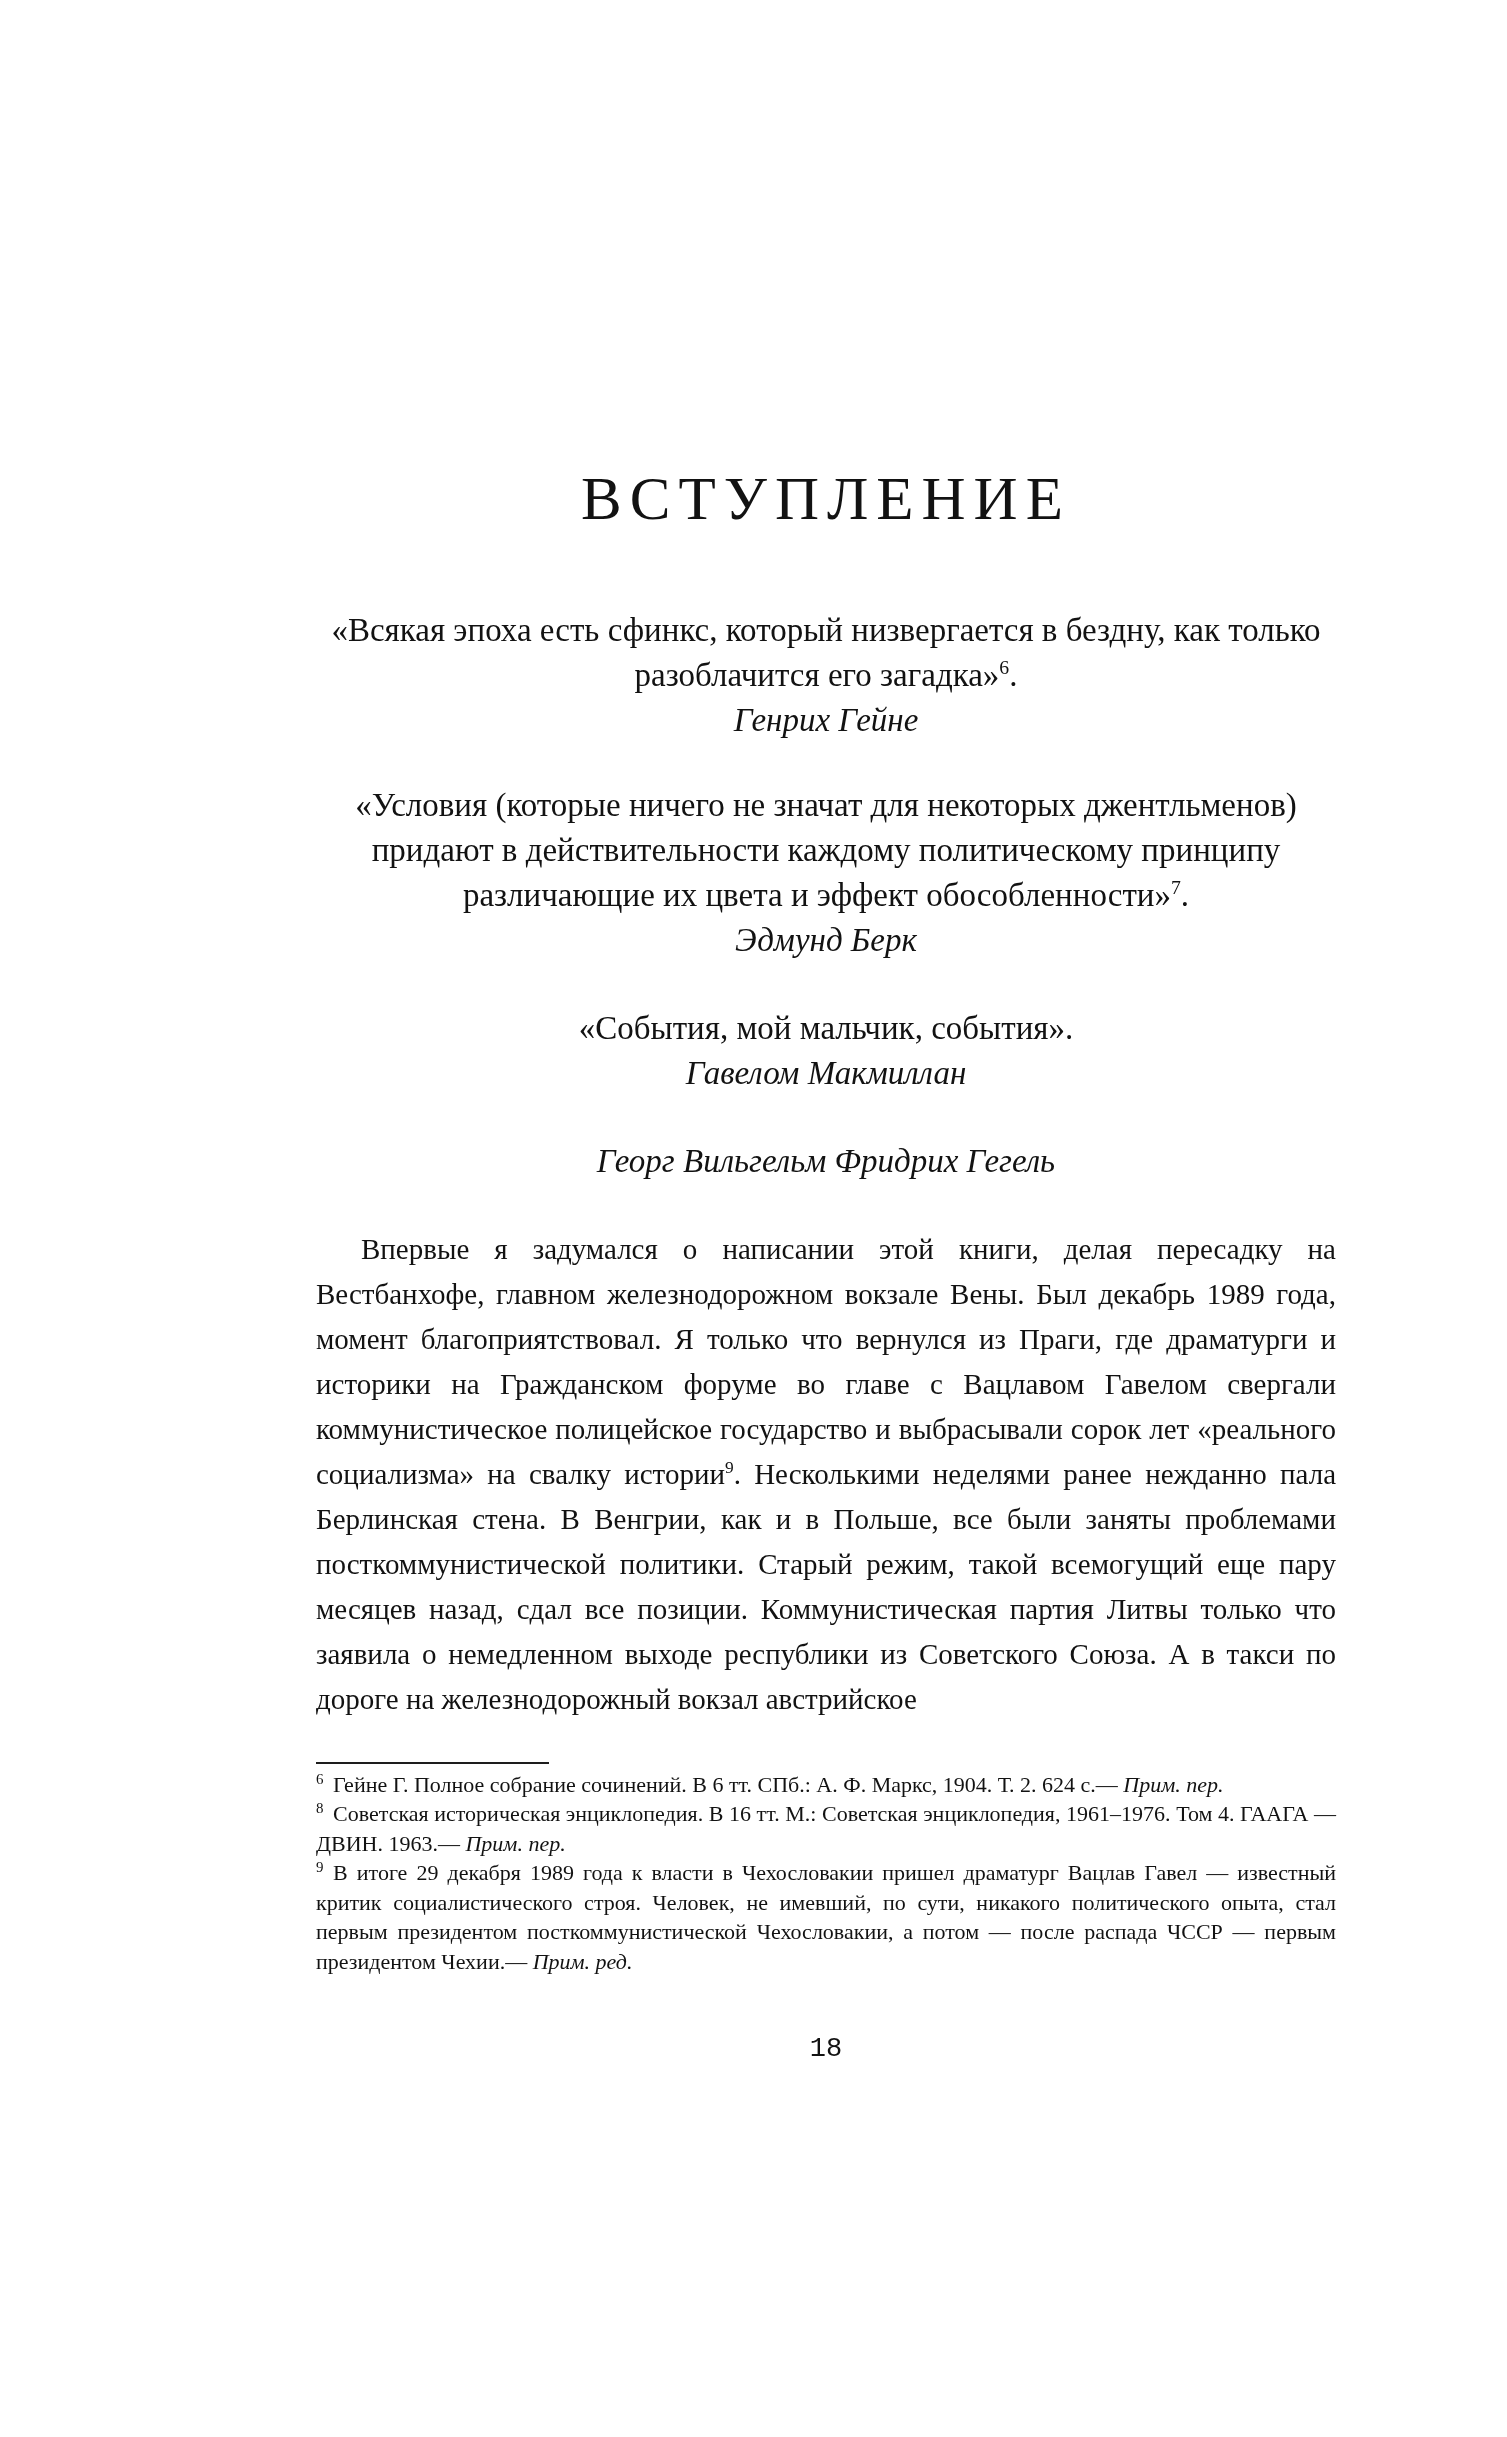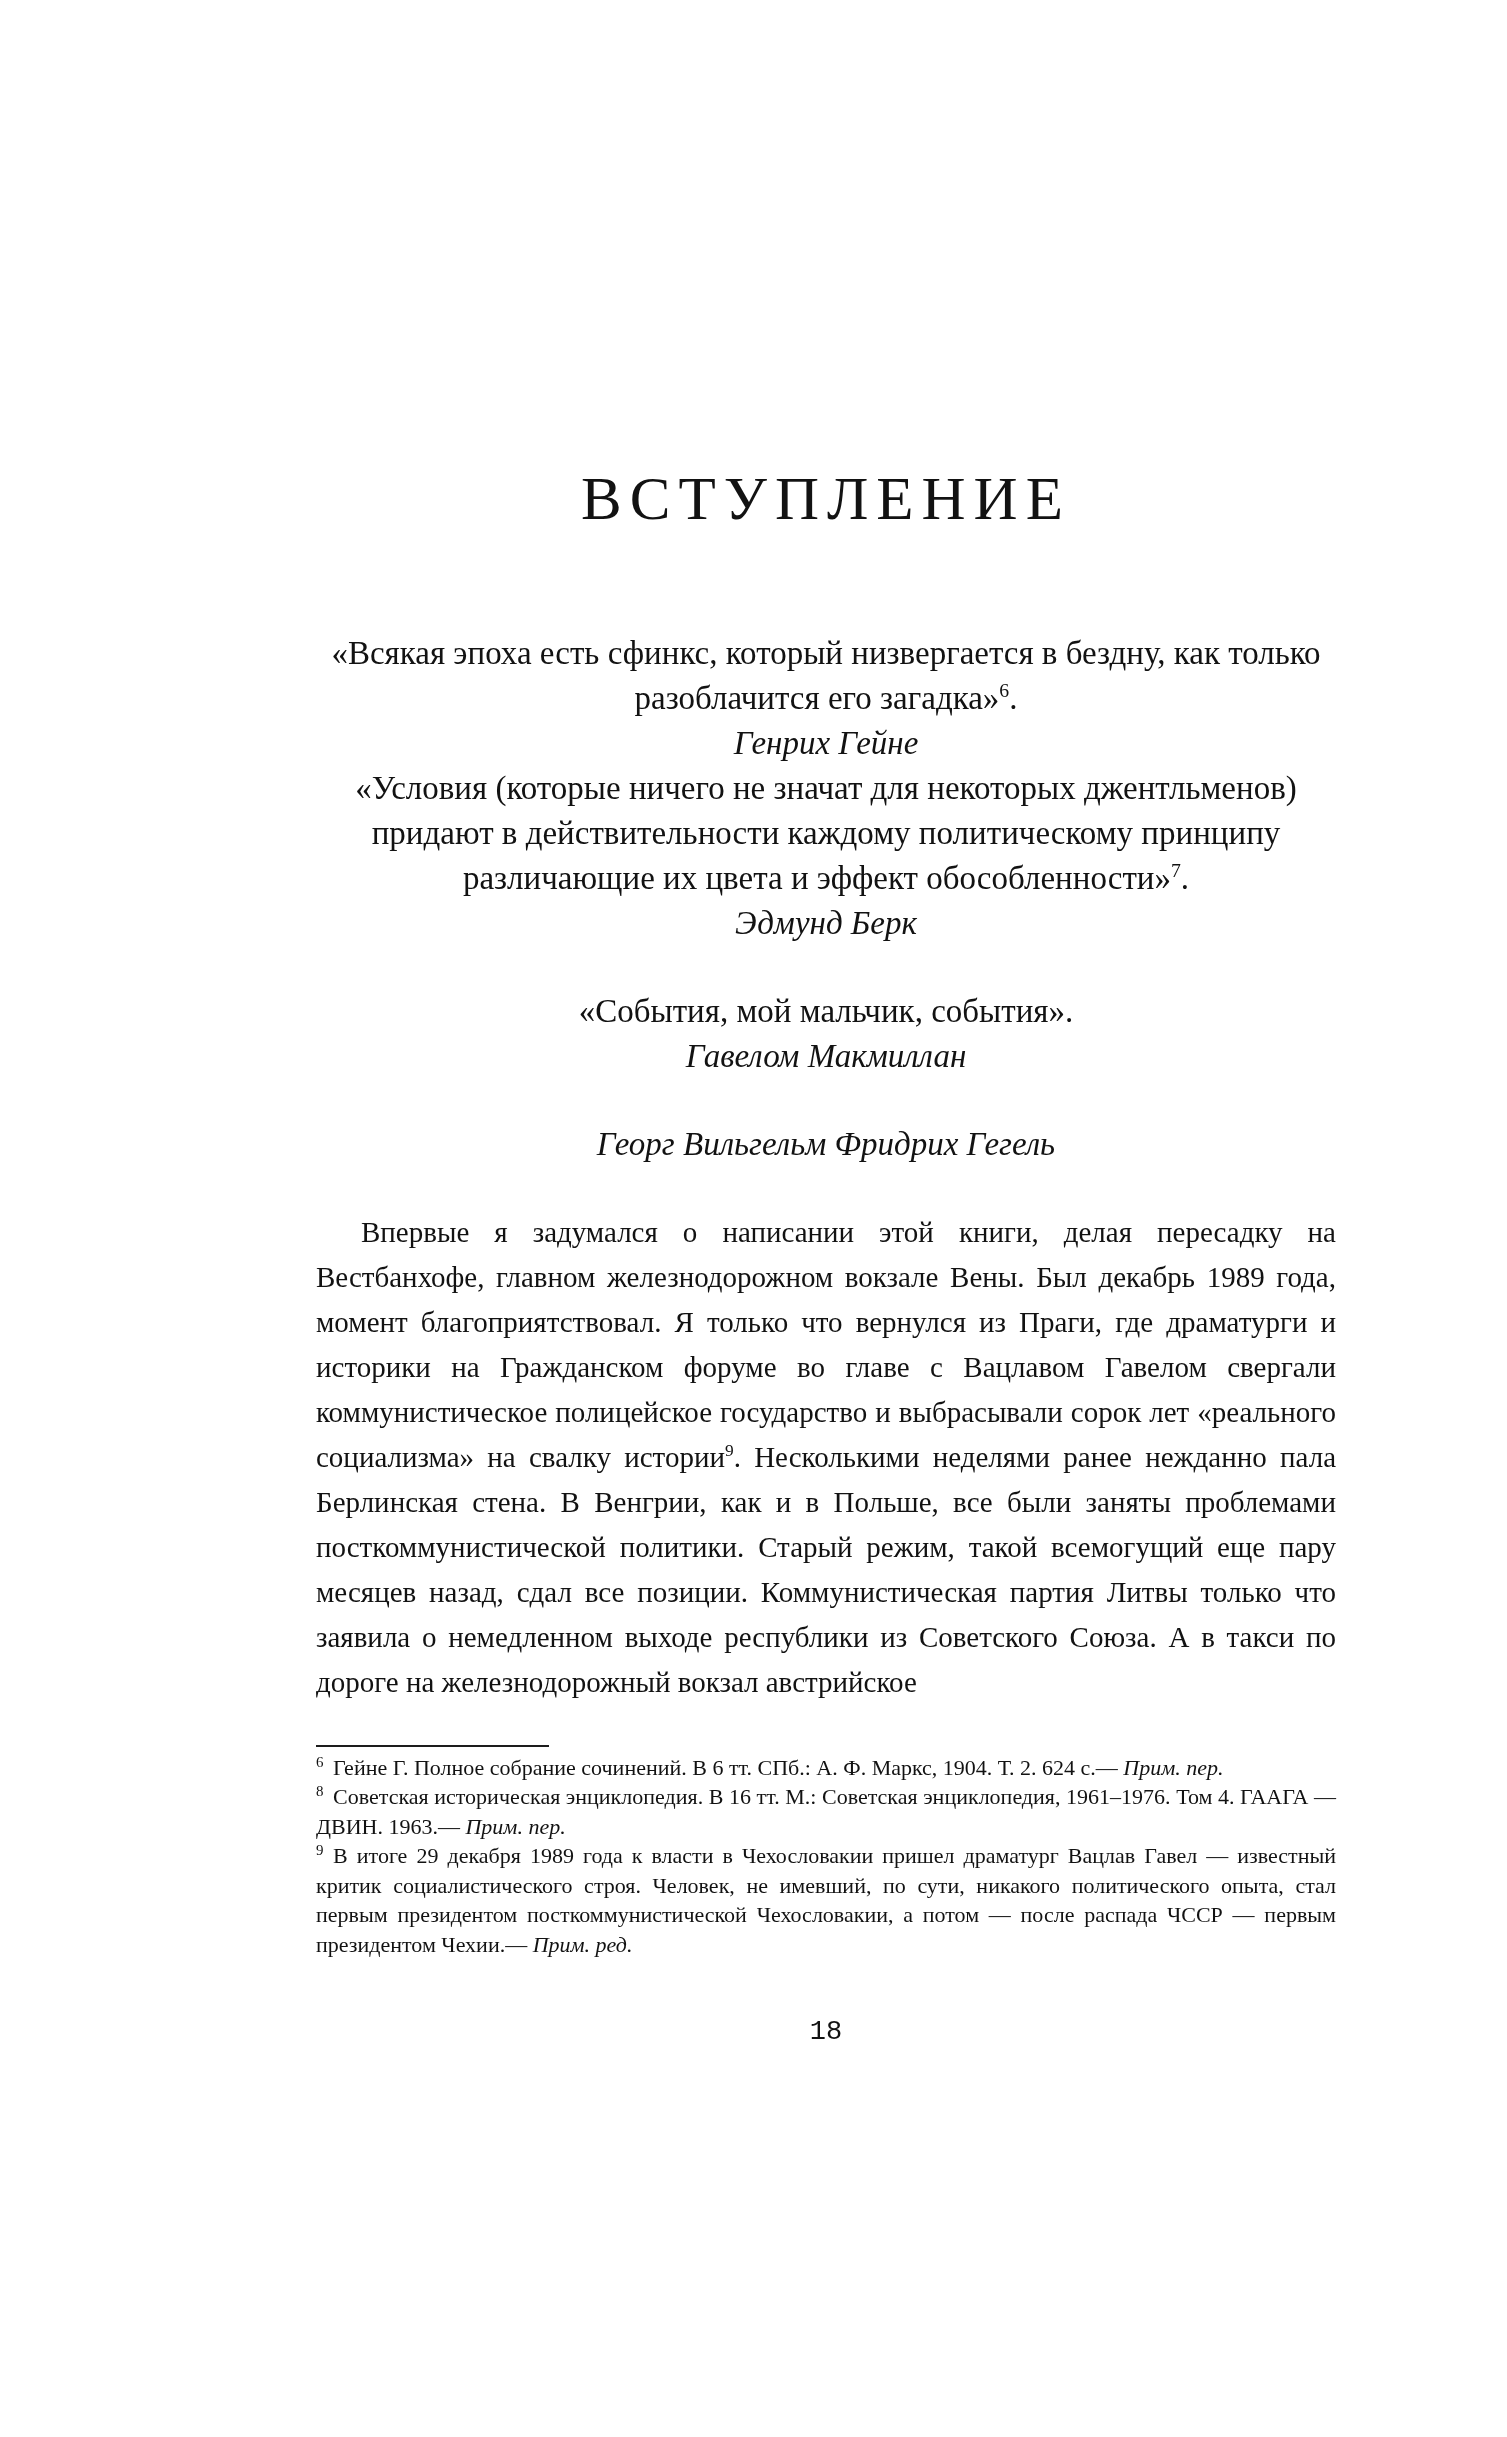--- a/index.html
+++ b/index.html
@@ -28,22 +28,22 @@
     font-weight: 400;
     letter-spacing: 8px;
     text-align: center;
     white-space: nowrap;
   }
   .epigraph {
     text-align: center;
     font-size: 33px;
     line-height: 45px;
   }
-  .epigraph-q1 { margin-top: 100px; }
-  .epigraph-q2 { }
+  .epigraph-q1 { margin-top: 77px; }
+  .epigraph-q2 { margin-top: 40px; }
   .epigraph-q3 { margin-top: 43px; }
   .epigraph-q4 { margin-top: 43px; }
   .epigraph-author {
     font-style: italic;
   }
   sup.fn-ref {
     font-size: 0.6em;
     line-height: 0;
     vertical-align: super;
   }

